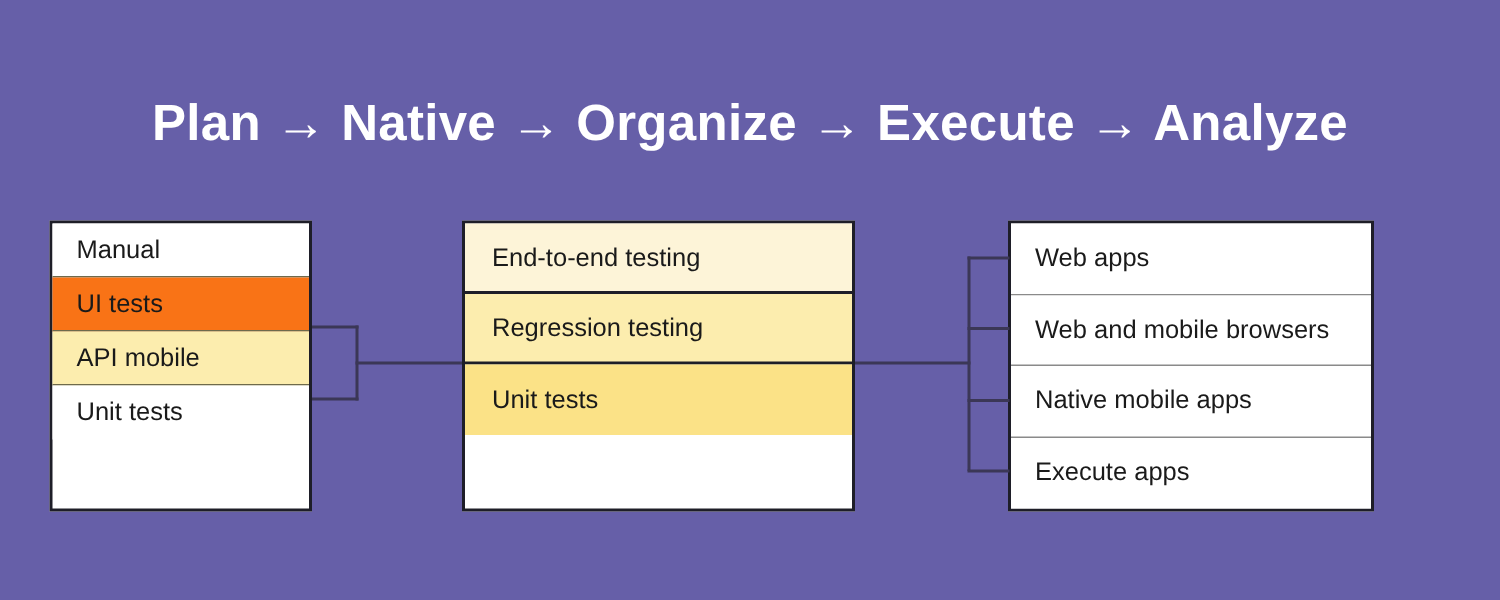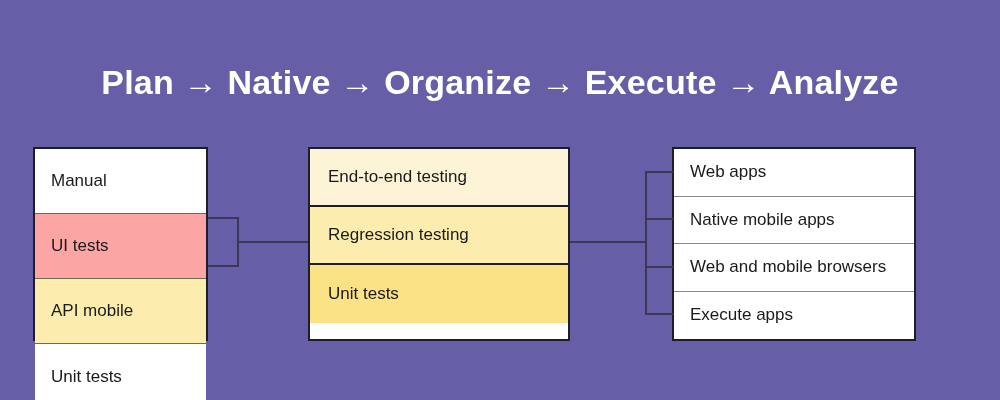--- a/index.html
+++ b/index.html
@@ -57,36 +57,36 @@
   }
 
   
   #col-plan {
     left: 33px;
     top: 147px;
     width: 175px;
     height: 194px;
   }
   #col-plan .row {
-    height: 65px;
+    height: 36px;
     border-bottom: 1px solid #6E6A4C;
   }
   #col-plan .row:last-child {
     border-bottom: none;
   }
 
   
   #col-types {
     left: 308px;
     top: 147px;
     width: 262px;
     height: 194px;
   }
   #col-types .row {
-    height: 58px;
+    height: 47px;
     border-bottom: 2px solid #1E1E28;
     padding-left: 18px;
   }
   #col-types .row:last-child {
     border-bottom: none;
   }
 
   
   #col-targets {
     left: 672px;
@@ -114,21 +114,21 @@
 <body>
 
 <div id="canvas">
 
   <div id="title">Plan → Native → Organize → Execute → Analyze</div>
 
   <div class="column" id="col-plan">
     <div class="row" style="background:#FFFFFF">
       <span>Manual</span>
     </div>
-    <div class="row" style="background:#fca5a5">
+    <div class="row" style="background:#f97316">
       <span>UI tests</span>
     </div>
     <div class="row" style="background:#FCEDAE">
       <span>API mobile</span>
     </div>
     <div class="row" style="background:#FFFFFF">
       <span>Unit tests</span>
     </div>
   </div>
 
@@ -142,24 +142,24 @@
     <div class="row" style="background:#FBE287">
       <span>Unit tests</span>
     </div>
   </div>
 
   <div class="column" id="col-targets">
     <div class="row">
       <span>Web apps</span>
     </div>
     <div class="row">
-      <span>Native mobile apps</span>
+      <span>Web and mobile browsers</span>
     </div>
     <div class="row">
-      <span>Web and mobile browsers</span>
+      <span>Native mobile apps</span>
     </div>
     <div class="row">
       <span>Execute apps</span>
     </div>
   </div>
 
   <div class="line-h" style="left:208px; top:217px; width:31px;"></div>
   <div class="line-h" style="left:208px; top:265px; width:31px;"></div>
   <div class="line-v" style="left:237px; top:217px; height:50px;"></div>
   <div class="line-h" style="left:237px; top:241px; width:71px;"></div>

